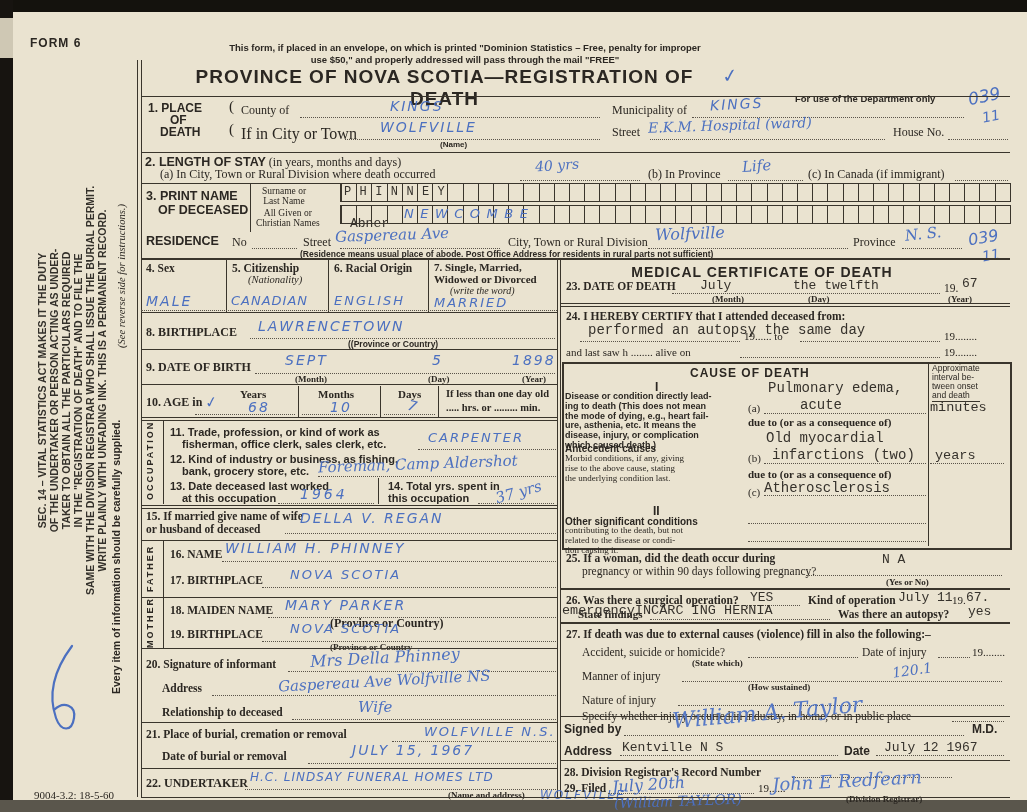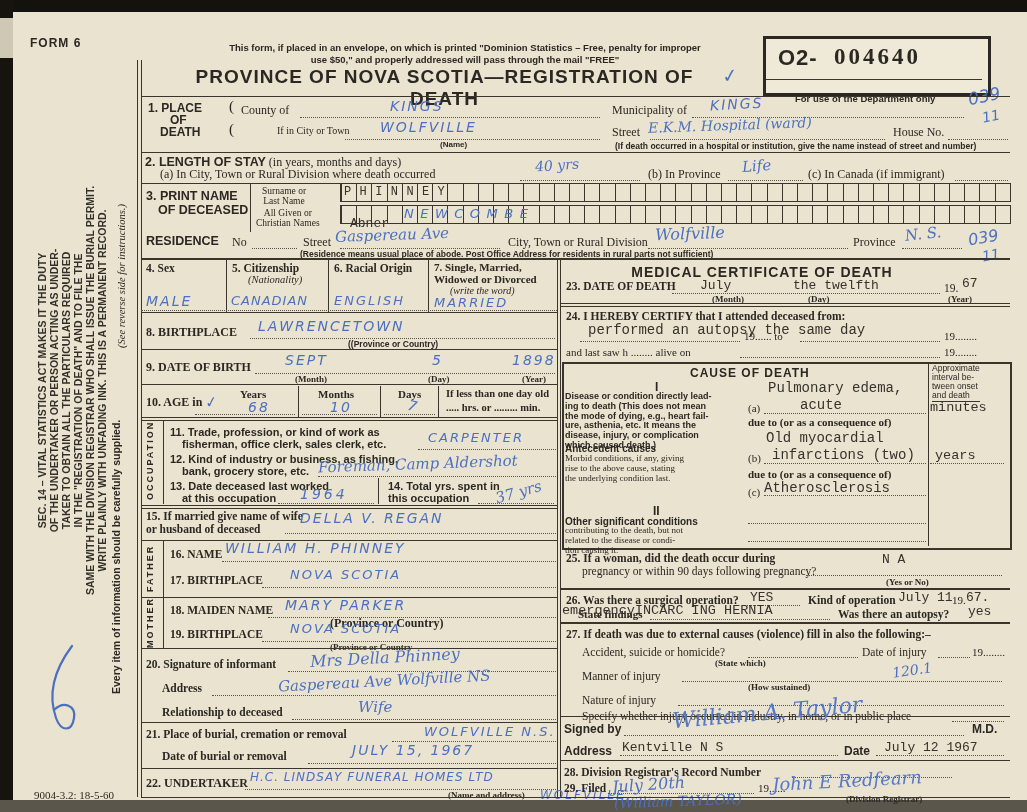--- a/index.html
+++ b/index.html
@@ -48,52 +48,46 @@
 
   <svg class="ab" style="left:34px;top:640px;" width="50" height="110" viewBox="0 0 50 110">
     <path d="M38 6 C20 30, 14 55, 22 78 C27 92, 38 92, 40 78 C42 66, 30 60, 20 70" fill="none" stroke="#4c70c0" stroke-width="2.2" stroke-linecap="round"></path>
   </svg>
 
   <div class="ab sb" style="left:200px;top:42px;width:530px;text-align:center;font-size:9.5px;">This form, if placed in an envelope, on which is printed "Dominion Statistics – Free, penalty for improper</div>
   <div class="ab sb" style="left:200px;top:54px;width:530px;text-align:center;font-size:9.5px;">use $50," and properly addressed will pass through the mail "FREE"</div>
   <div class="ab sb" style="left:172px;top:66px;width:545px;text-align:center;font-size:19px;letter-spacing:1px;">PROVINCE OF NOVA SCOTIA—REGISTRATION OF DEATH</div>
   <div class="ab hw" style="left:722px;top:64px;font-size:19px;transform:rotate(-8deg);">✓</div>
 
-  <div class="ab" style="left:763px;top:36px;width:222px;height:54px;border:3px solid #2b2722;background:#efe9d8;">
-    <span class="ab sn" style="left:12px;top:6px;font-size:22px;font-weight:bold;letter-spacing:1px;">O2-</span>
-    <span class="ab ser" style="left:68px;top:5px;font-size:23px;font-weight:bold;letter-spacing:3px;">004640</span>
-    <div class="ab ln" style="left:0;top:40px;width:216px;height:1px;"></div>
-  </div>
   <div class="ab sb" style="left:795px;top:93px;font-size:9.5px;">For use of the Department only</div>
   <div class="ab hw" style="left:968px;top:86px;font-size:17px;transform:rotate(-12deg);letter-spacing:0;">039</div>
   <div class="ab hw" style="left:982px;top:108px;font-size:14px;transform:rotate(-12deg);letter-spacing:0;">11</div>
 
   <div class="ab ln" style="left:141px;top:96px;width:869px;height:1px;"></div>
 
   <div class="ab sb" style="left:148px;top:101px;font-size:12px;">1. PLACE</div>
   <div class="ab sb" style="left:170px;top:113px;font-size:12px;">OF</div>
   <div class="ab sb" style="left:160px;top:125px;font-size:12px;">DEATH</div>
   <div class="ab ser" style="left:229px;top:98px;font-size:15px;">(</div>
   <div class="ab ser" style="left:229px;top:121px;font-size:15px;">(</div>
   <div class="ab ser" style="left:241px;top:103px;font-size:12px;">County of</div>
   <div class="ab dots" style="left:300px;top:116px;width:300px;"></div>
   <div class="ab hw" style="left:390px;top:98px;font-size:14px;">KINGS</div>
   <div class="ab ser" style="left:612px;top:103px;font-size:12px;">Municipality of</div>
   <div class="ab dots" style="left:692px;top:116px;width:272px;"></div>
   <div class="ab hw" style="left:710px;top:96px;font-size:14px;transform:rotate(-3deg);">KINGS</div>
-  <div class="ab ser" style="left:241px;top:125px;font-size:10px;margin-left:36px;">If in City or Town</div>
+  <div class="ab ser" style="left:241px;top:125px;font-size:16px;">If in City or Town</div>
   <div class="ab dots" style="left:345px;top:138px;width:255px;"></div>
   <div class="ab hw" style="left:380px;top:119px;font-size:14px;">WOLFVILLE</div>
   <div class="ab sb tiny" style="left:440px;top:140px;">(Name)</div>
   <div class="ab ser" style="left:612px;top:125px;font-size:12px;">Street</div>
   <div class="ab dots" style="left:650px;top:138px;width:235px;"></div>
   <div class="ab cur" style="left:648px;top:117px;font-size:14px;transform:rotate(-2deg);">E.K.M. Hospital (ward)</div>
   <div class="ab ser" style="left:893px;top:125px;font-size:12px;">House No.</div>
   <div class="ab dots" style="left:948px;top:138px;width:60px;"></div>
-  <div class="ab sb tiny" style="left:615px;top:141px;font-size:8.5px;">(If death occurred in a hospital or institution, give the name instead of street and number)</div>
 
   <div class="ab ln" style="left:141px;top:152px;width:869px;height:1px;"></div>
 
   <div class="ab" style="left:145px;top:155px;font-size:12px;">
     <span class="sb" style="font-size:12.5px;">2. LENGTH OF STAY</span>
     <span class="ser">(in years, months and days)</span>
   </div>
   <div class="ab ser" style="left:160px;top:167px;font-size:12px;">(a) In City, Town or Rural Division where death occurred</div>
   <div class="ab dots" style="left:520px;top:179px;width:120px;"></div>
   <div class="ab cur" style="left:535px;top:157px;font-size:14px;transform:rotate(-4deg);">40 yrs</div>
@@ -348,21 +342,21 @@
   <div class="ab ser" style="left:838px;top:608px;font-size:11.5px;font-weight:bold;">Was there an autopsy?</div>
   <div class="ab mono" style="left:968px;top:604px;font-size:13px;">yes</div>
   <div class="ab ln" style="left:561px;top:622px;width:449px;height:2px;"></div>
 
   <div class="ab ser" style="left:566px;top:628px;font-size:11.5px;font-weight:bold;">27. If death was due to external causes (violence) fill in also the following:–</div>
   <div class="ab ser" style="left:582px;top:646px;font-size:11.5px;">Accident, suicide or homicide?</div>
   <div class="ab dots" style="left:748px;top:656px;width:110px;"></div>
   <div class="ab ser" style="left:862px;top:646px;font-size:11.5px;">Date of injury</div>
   <div class="ab dots" style="left:938px;top:656px;width:32px;"></div>
   <div class="ab ser" style="left:972px;top:646px;font-size:11px;">19........</div>
-  <div class="ab ser tiny" style="left:692px;top:658px;font-size:9px;font-weight:bold;margin-left:23px;">(State which)</div>
+  <div class="ab ser tiny" style="left:692px;top:658px;font-size:9px;font-weight:bold;">(State which)</div>
   <div class="ab ser" style="left:582px;top:670px;font-size:11.5px;">Manner of injury</div>
   <div class="ab dots" style="left:682px;top:680px;width:320px;"></div>
   <div class="ab cur" style="left:892px;top:662px;font-size:14px;transform:rotate(-8deg);">120.1</div>
   <div class="ab ser tiny" style="left:748px;top:682px;font-size:9px;font-weight:bold;">(How sustained)</div>
   <div class="ab ser" style="left:582px;top:694px;font-size:11.5px;">Nature of injury</div>
   <div class="ab dots" style="left:678px;top:704px;width:326px;"></div>
   <div class="ab ser" style="left:582px;top:710px;font-size:11.5px;">Specify whether injury occurred in industry, in home, or in public place</div>
   <div class="ab dots" style="left:952px;top:720px;width:52px;"></div>
   <div class="ab ln" style="left:561px;top:716px;width:449px;height:1px;"></div>
 

